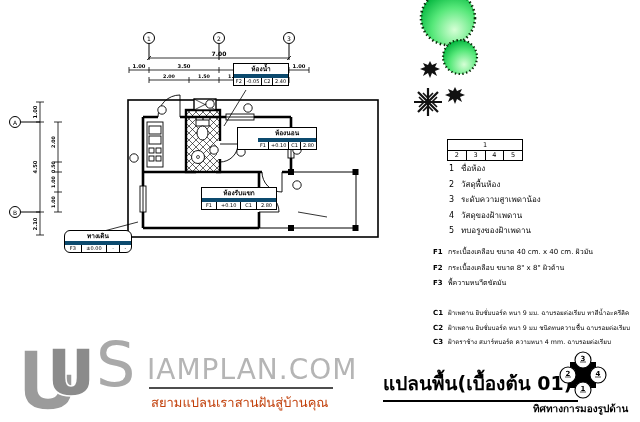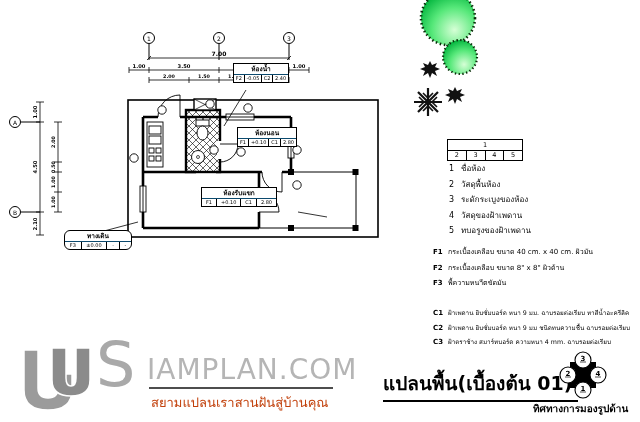--- a/index.html
+++ b/index.html
@@ -3,21 +3,21 @@
 <meta charset="utf-8">
 <style>
   html,body{margin:0;padding:0;background:#fff;}
   .canvas{position:relative;width:640px;height:422px;background:#fff;overflow:hidden;
           font-family:"DejaVu Sans",sans-serif;color:#000;}
   svg text{font-family:"DejaVu Sans",sans-serif;}
 
   
   .room-label{position:absolute;background:#fff;border:1px solid #000;font-size:6.5px;
               line-height:1;text-align:center;z-index:5;}
-  .rl-name{font-weight:bold;padding:1.5px 2px;border-bottom:1px solid #0c4a6e;white-space:nowrap;
+  .rl-name{font-weight:bold;padding:1.5px 2px;border-bottom:4px solid #0c4a6e;white-space:nowrap;
            font-size:6.5px;}
   .rl-tags{display:flex;}
   .rl-tags span{flex:1 1 auto;font-size:5px;padding:1px 1px;border-left:1px solid #000;white-space:nowrap;}
   .rl-tags span:first-child{border-left:none;}
 
   
   .legend-key{position:absolute;left:447px;top:139px;width:74px;border:1px solid #000;
               font-size:6.5px;text-align:center;line-height:1;background:#fff;}
   .lk-top{border-bottom:1px solid #000;padding:1.5px 0;}
   .lk-cells{display:flex;}
@@ -207,21 +207,21 @@
 
   <div class="room-label" style="left:233px;top:63px;width:54px;">
     <div class="rl-name">ห้องน้ำ</div>
     <div class="rl-tags">
       <span>F2</span>
         <span>-0.05</span>
         <span>C2</span>
         <span>2.40</span>
     </div>
   </div>
-  <div class="room-label" style="left:237px;top:127px;width:58px;">
+  <div class="room-label" style="left:237px;top:127px;width:58px;padding-left:20px;">
     <div class="rl-name">ห้องนอน</div>
     <div class="rl-tags">
       <span>F1</span>
         <span>+0.10</span>
         <span>C1</span>
         <span>2.80</span>
     </div>
   </div>
   <div class="room-label" style="left:163px;top:187px;width:74px;margin-left:38px;">
     <div class="rl-name">ห้องรับแขก</div>
@@ -274,21 +274,21 @@
     <div class="li">
         <span class="no">1</span>
         <span>ชื่อห้อง</span>
       </div>
     <div class="li">
         <span class="no">2</span>
         <span>วัสดุพื้นห้อง</span>
       </div>
     <div class="li">
         <span class="no">3</span>
-        <span>ระดักระเบูงของห้อง</span>
+        <span>ระดับความสูาเพดาน้อง</span>
       </div>
     <div class="li">
         <span class="no">4</span>
         <span>วัสดุของฝ้าเพดาน</span>
       </div>
     <div class="li">
         <span class="no">5</span>
         <span>ทบอรูงของฝ้าเพดาน</span>
       </div>
   </div>

